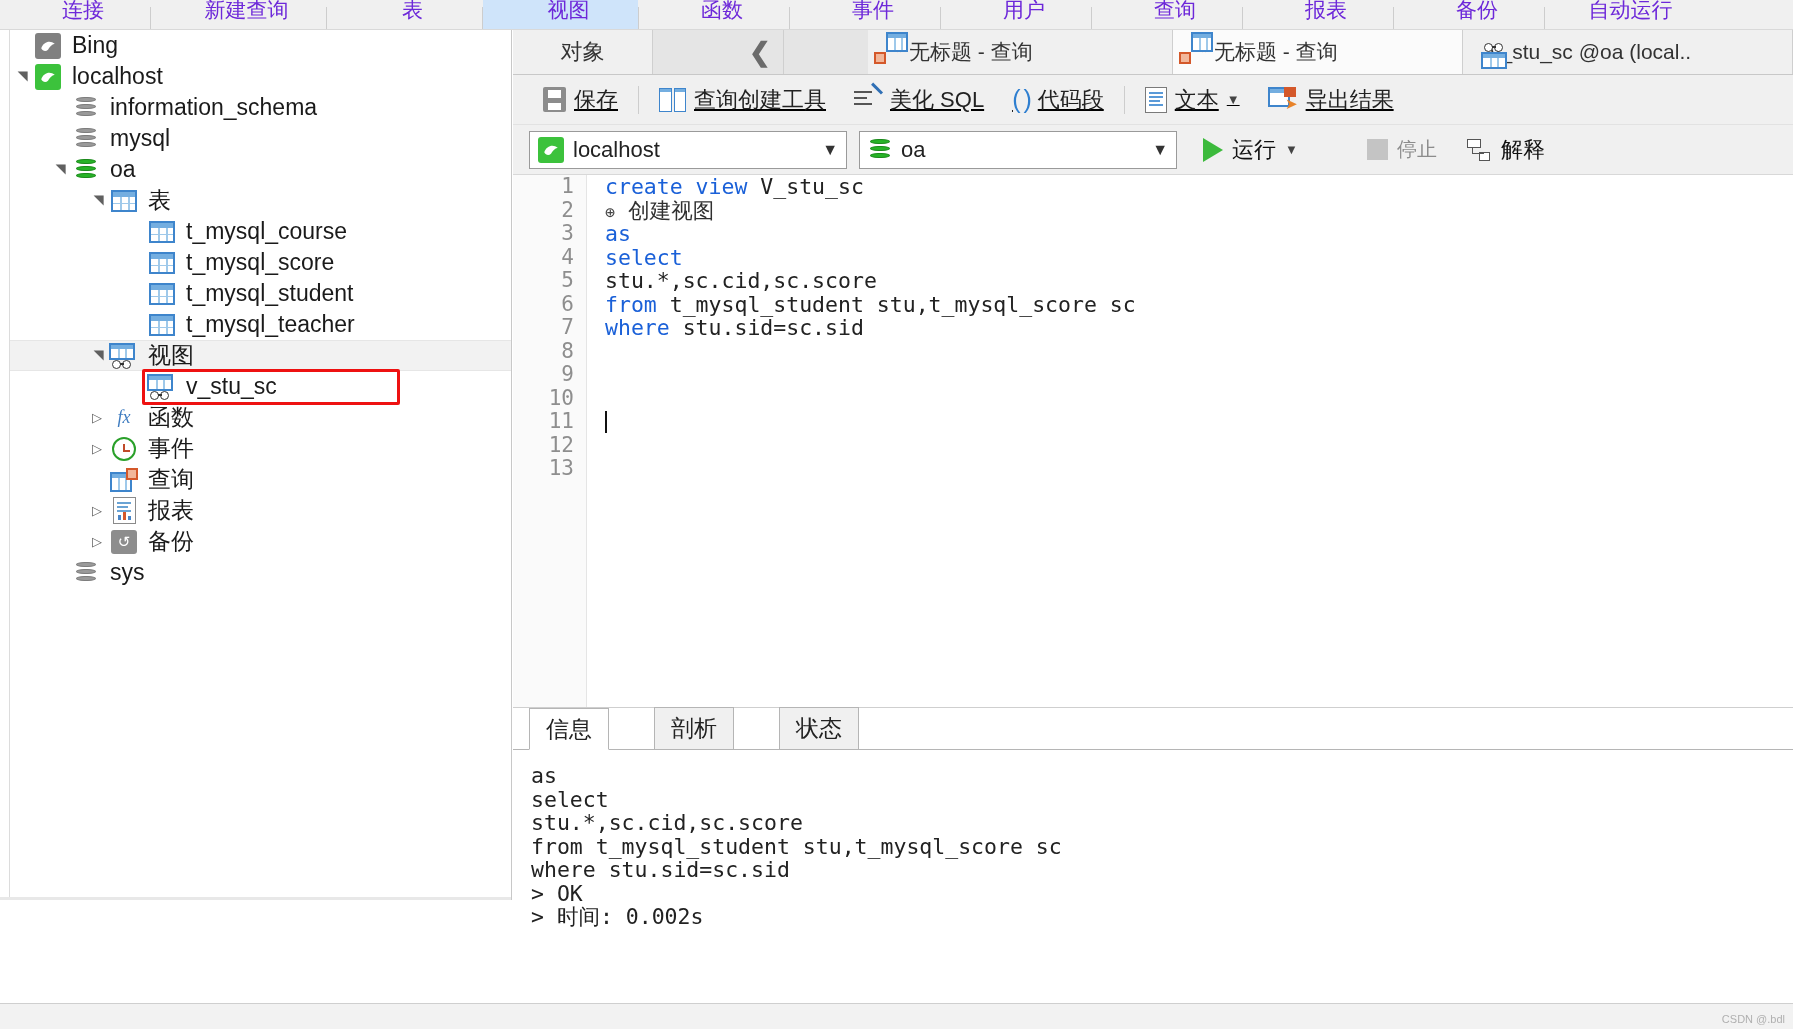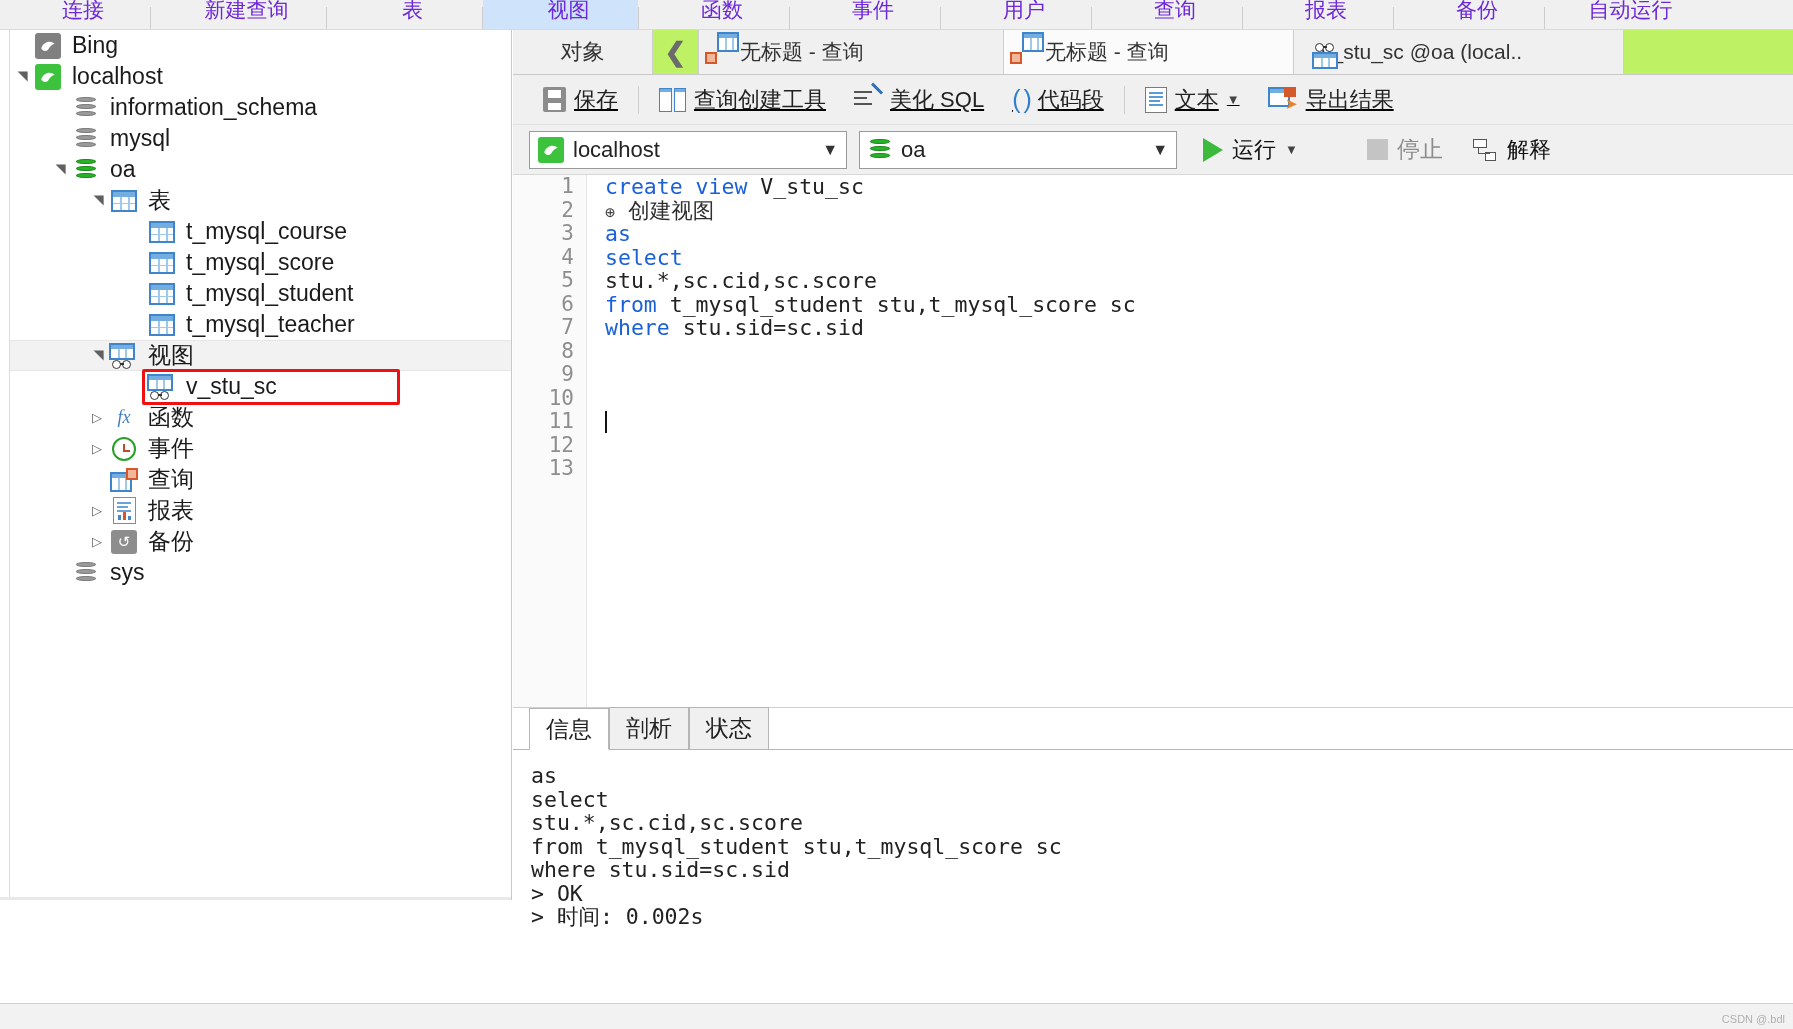--- a/index.html
+++ b/index.html
@@ -123,22 +123,22 @@
   .ic-report b.b2{left:9px;height:8px;background:#d4582a;}
   .ic-report b.b3{left:14px;height:4px;background:#4a86c8;}
 
   .ic-backup{width:26px;height:24px;border-radius:3px;background:#8d8d8d;display:flex;align-items:center;justify-content:center;}
   .ic-backup span{color:#fff;font-size:15px;}
 
   
   .right { position:absolute; left:513px; top:30px; width:1280px; height:999px; background:#fff; }
 
   .tabbar {
-    height:45px; background:#bef264; border-bottom:1px solid #c8c8c8;
-    display:flex; align-items:stretch;
+    height:45px; background:#e5e5e5; border-bottom:1px solid #c8c8c8;
+    display:flex; align-items:stretch;justify-content:space-between;
   }
   .tb-objects {
     width:140px; display:flex; align-items:center; justify-content:center;
     font-size:22px; color:#333; border-right:1px solid #cfcfcf; background:#f0f0f0;
   }
   .tb-back {
     width:46px; display:flex; align-items:center; justify-content:center;
     font-size:26px; color:#6b6b6b; font-weight:bold; border-right:1px solid #cfcfcf;
   }
   .tab {
@@ -200,21 +200,21 @@
     display:flex; align-items:center; padding:0 8px; gap:9px;
     font-size:22px; color:#222; position:relative;
   }
   .combo .cv { flex:1; white-space:nowrap; overflow:hidden; }
   .combo .cc { font-size:16px; color:#333; }
   .combo.c1 { width:318px; }
   .combo.c2 { width:318px; }
   .run-btn { display:flex; align-items:center; gap:9px; font-size:22px; color:#111; margin-left:14px; }
   .tri-play { width:0;height:0;border-left:20px solid #3cba3c;border-top:12px solid transparent;border-bottom:12px solid transparent; }
   .stop-sq { width:21px;height:21px;background:#c4c4c4; }
-  .stop-btn { display:flex; align-items:center; gap:9px; font-size:23px; color:#8c8c8c; margin-left:16px;padding-left:41px; }
+  .stop-btn { display:flex; align-items:center; gap:9px; font-size:20px; color:#8c8c8c; margin-left:16px;padding-left:41px; }
   .exp-btn { display:flex; align-items:center; gap:8px; font-size:22px; color:#111; margin-left:18px; }
   .ic-explain{width:26px;height:22px;position:relative;}
   .ic-explain i{position:absolute;border:1.6px solid #555;background:#fff;}
   .ic-explain i.top{left:0;top:0;width:14px;height:9px;}
   .ic-explain i.b1{left:12px;bottom:0;width:11px;height:9px;}
   .ic-explain b{position:absolute;background:#555;}
   .ic-explain b.v{left:5px;top:9px;width:1.6px;height:6px;}
   .ic-explain b.h{left:5px;top:14px;width:12px;height:1.6px;}
 
   
@@ -243,21 +243,21 @@
   .cmt { color:#303030; }
   .cmt-mark { color:#444; font-size:17px; }
   .caret-bar {
     position:absolute; left:92px; width:2px; height:22px; background:#111;
   }
 
   
   .bottom { position:relative; background:#fff; height:auto; }
   .btabs {
     display:flex; align-items:flex-end; height:42px; padding-left:16px;
-    border-bottom:1px solid #b5b5b5; background:#fff;
+    border-bottom:1px solid #b5b5b5; background:#fff;gap:45px;
   }
   .btab {
     height:42px; padding:0 16px; display:flex; align-items:center;
     font-size:23px; color:#222; background:#fff;
     border:1px solid transparent; border-bottom:none;
   }
   .btab.active {
     background:#fff; border-color:#b5b5b5; border-bottom:1px solid #fff;
     margin-bottom:-1px; position:relative; z-index:2;
   }

